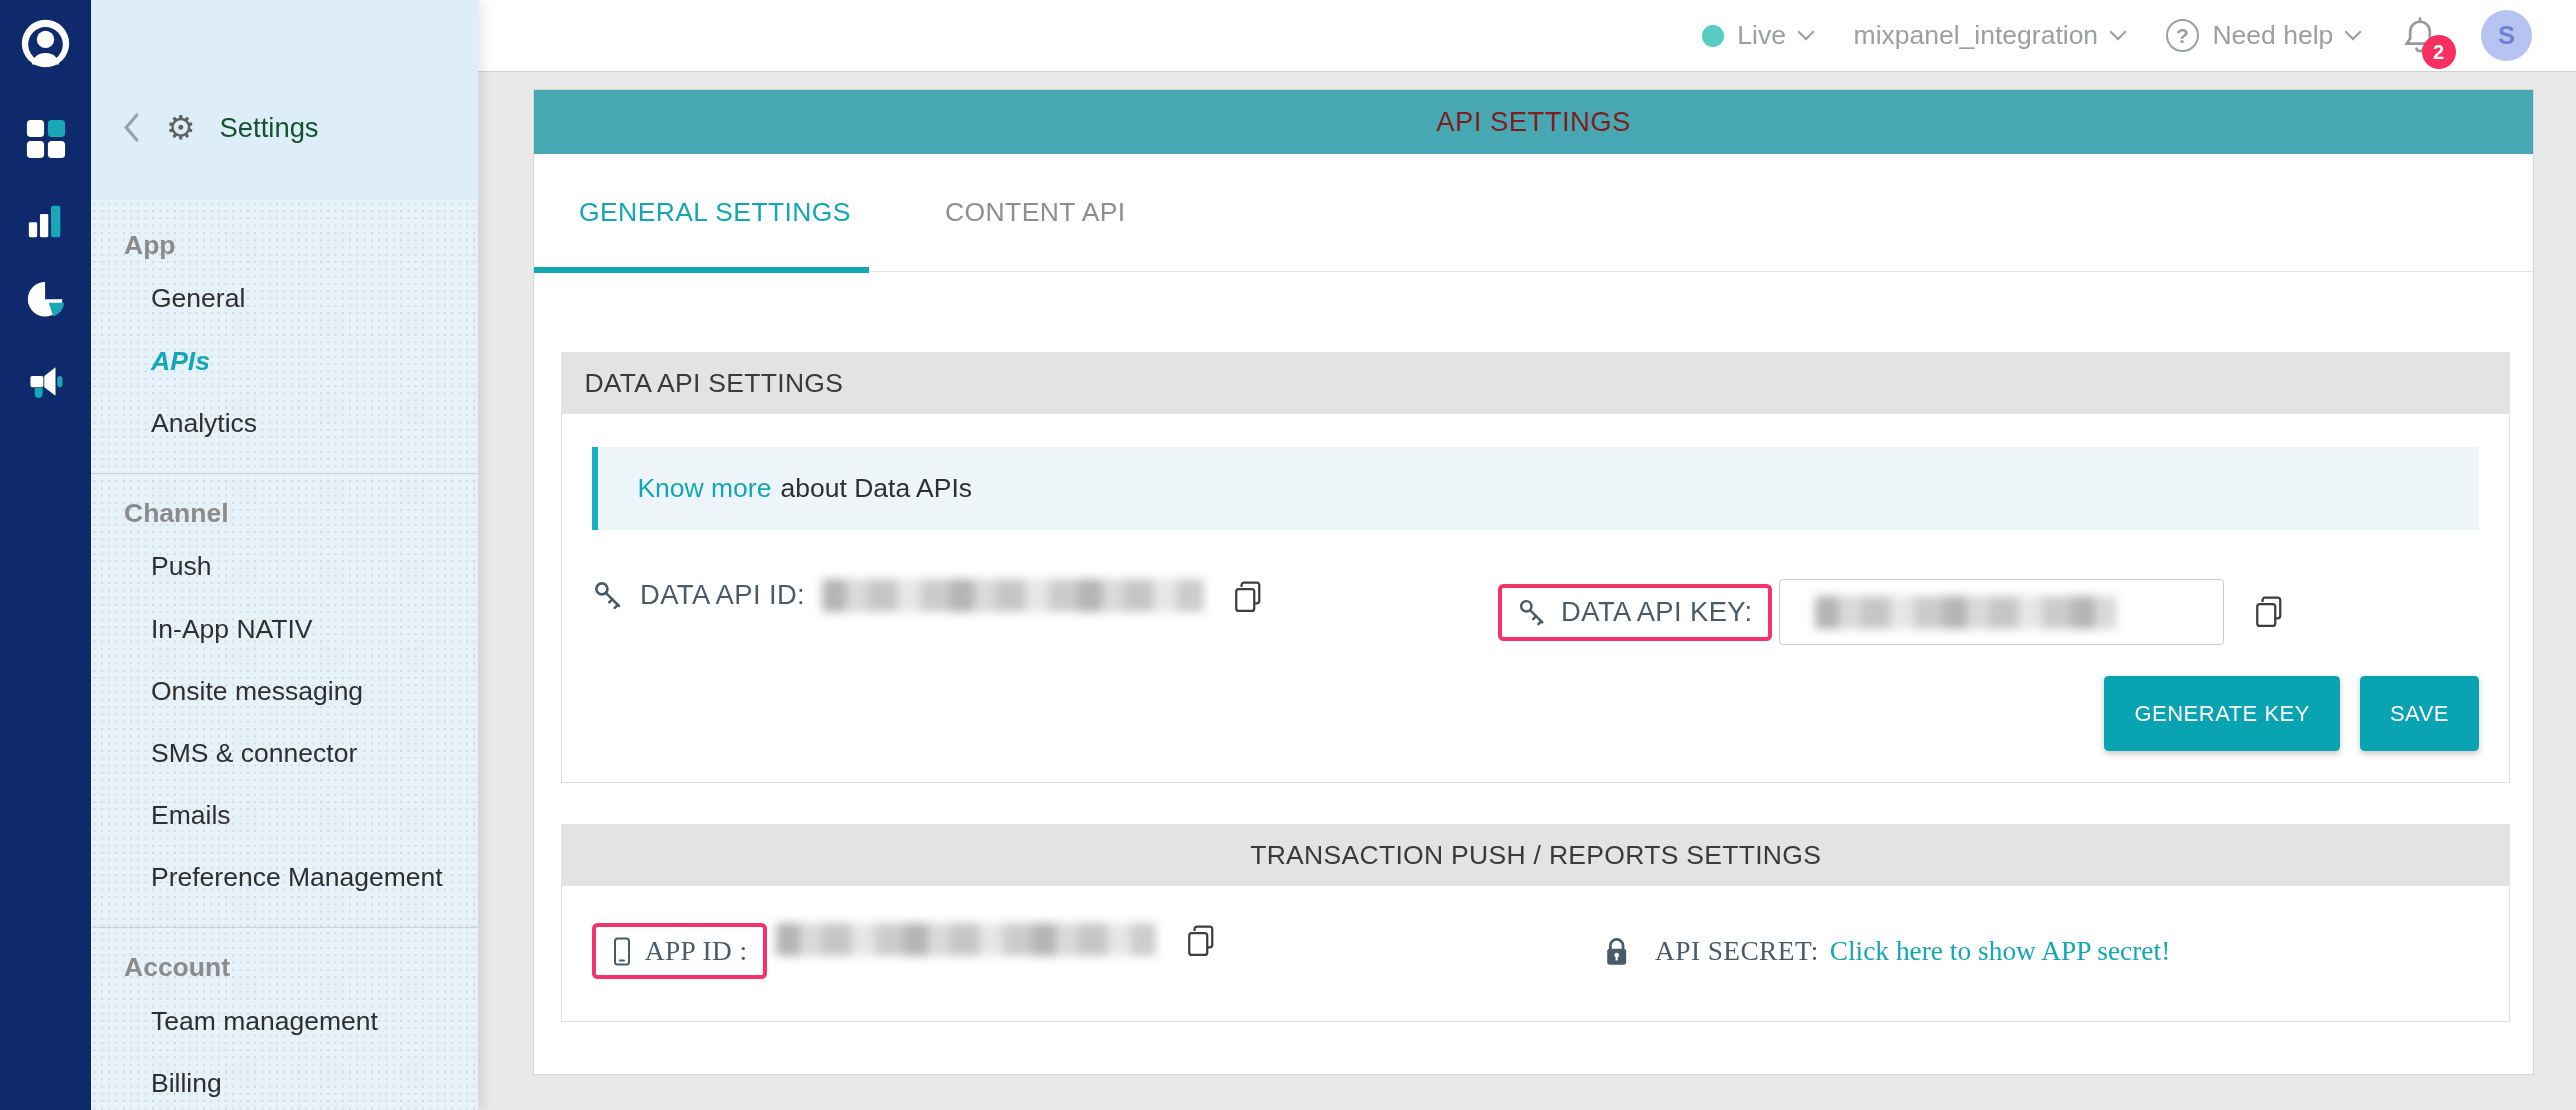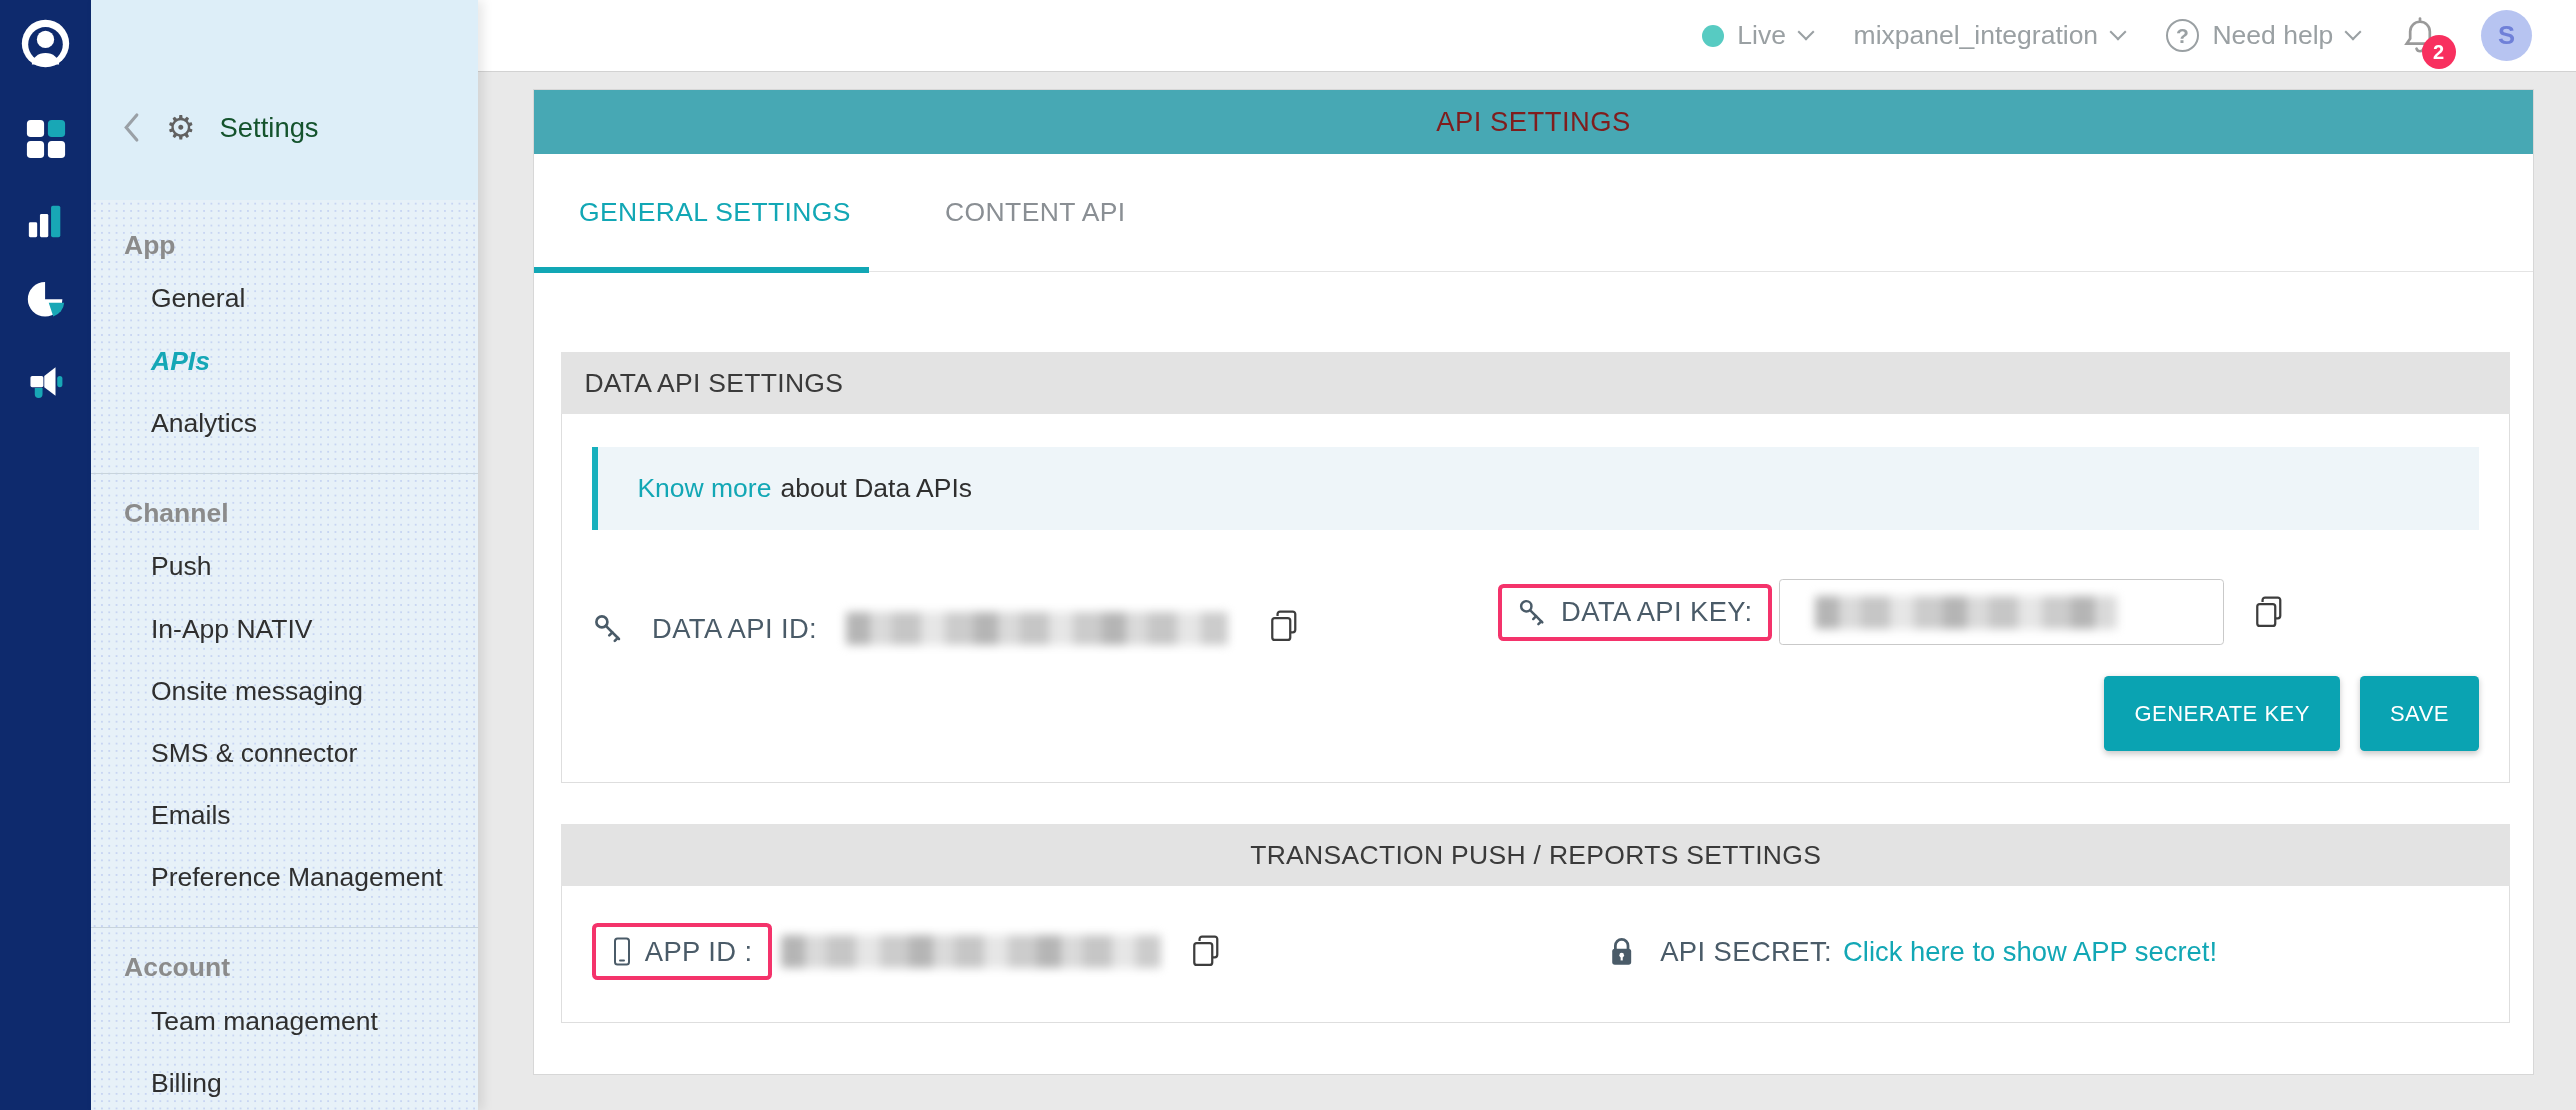--- a/index.html
+++ b/index.html
@@ -66,27 +66,27 @@
   .tab { font-size:26.5px; letter-spacing:0.4px; cursor:pointer; white-space:nowrap; }
   .tab.active { color:#12a7b5; }
   .tab.inactive { color:#8a8f94; margin-left:94px; }
   .tab-underline { position:absolute; left:0; bottom:-1.8px; width:335px; height:6.4px; background:#12a7b5; }
 
   .section { margin:80px 23px 0 27.4px; }
   .section.second { margin-top:41px; }
   .sec-bar { height:62px; background:#e3e3e3; display:flex; align-items:center; padding:0 23px; font-size:26.5px; color:#3a3a3a; letter-spacing:0.3px; }
   .sec-bar.centered { justify-content:center; }
   .sec-body { border:0.9px solid #dedede; border-top:none; padding:33px 30px 31px 30px; }
-  .sec-body.row2 { display:flex; align-items:center; padding:37px 30px 42px 30px; }
+  .sec-body.row2 { display:flex; padding:37px 30px 42px 30px;font-family:Liberation Serif, serif; }
 
   .banner { background:#eef5f9; border-left:6.4px solid #17b0bd; height:83px; display:flex; align-items:center; padding-left:39px; font-size:26.5px; color:#2f2f2f; }
   .banner .link { margin-right:9.1px; }
   .link { color:#12a7b5; cursor:pointer; text-decoration:none; }
 
-  .kv-row { display:flex; align-items:flex-end; margin-top:49px;gap:12px; }
+  .kv-row { display:flex; align-items:flex-start; margin-top:49px; }
   .kv-label { font-size:27.4px; color:#4a5b68; letter-spacing:0.4px; white-space:nowrap; }
   .blur-val {
     height:33px; border-radius:2.7px; filter:blur(4.6px);
     background:repeating-linear-gradient(90deg,#b5b5b5 0 24px,#dadada 24px 46px,#c6c6c6 46px 75px,#e6e6e6 75px 99px,#cccccc 99px 128px);
   }
   .w-id { width:382px; margin-left:16.5px; }
   .w-key { width:302px; }
   .w-app { width:380px; margin-left:9.1px; }
   .ml16 { margin-left:14.6px; } .ml28 { margin-left:25.6px; cursor:pointer; }
   .right-group { display:flex; align-items:center; margin-left:auto; margin-right:192px; }

